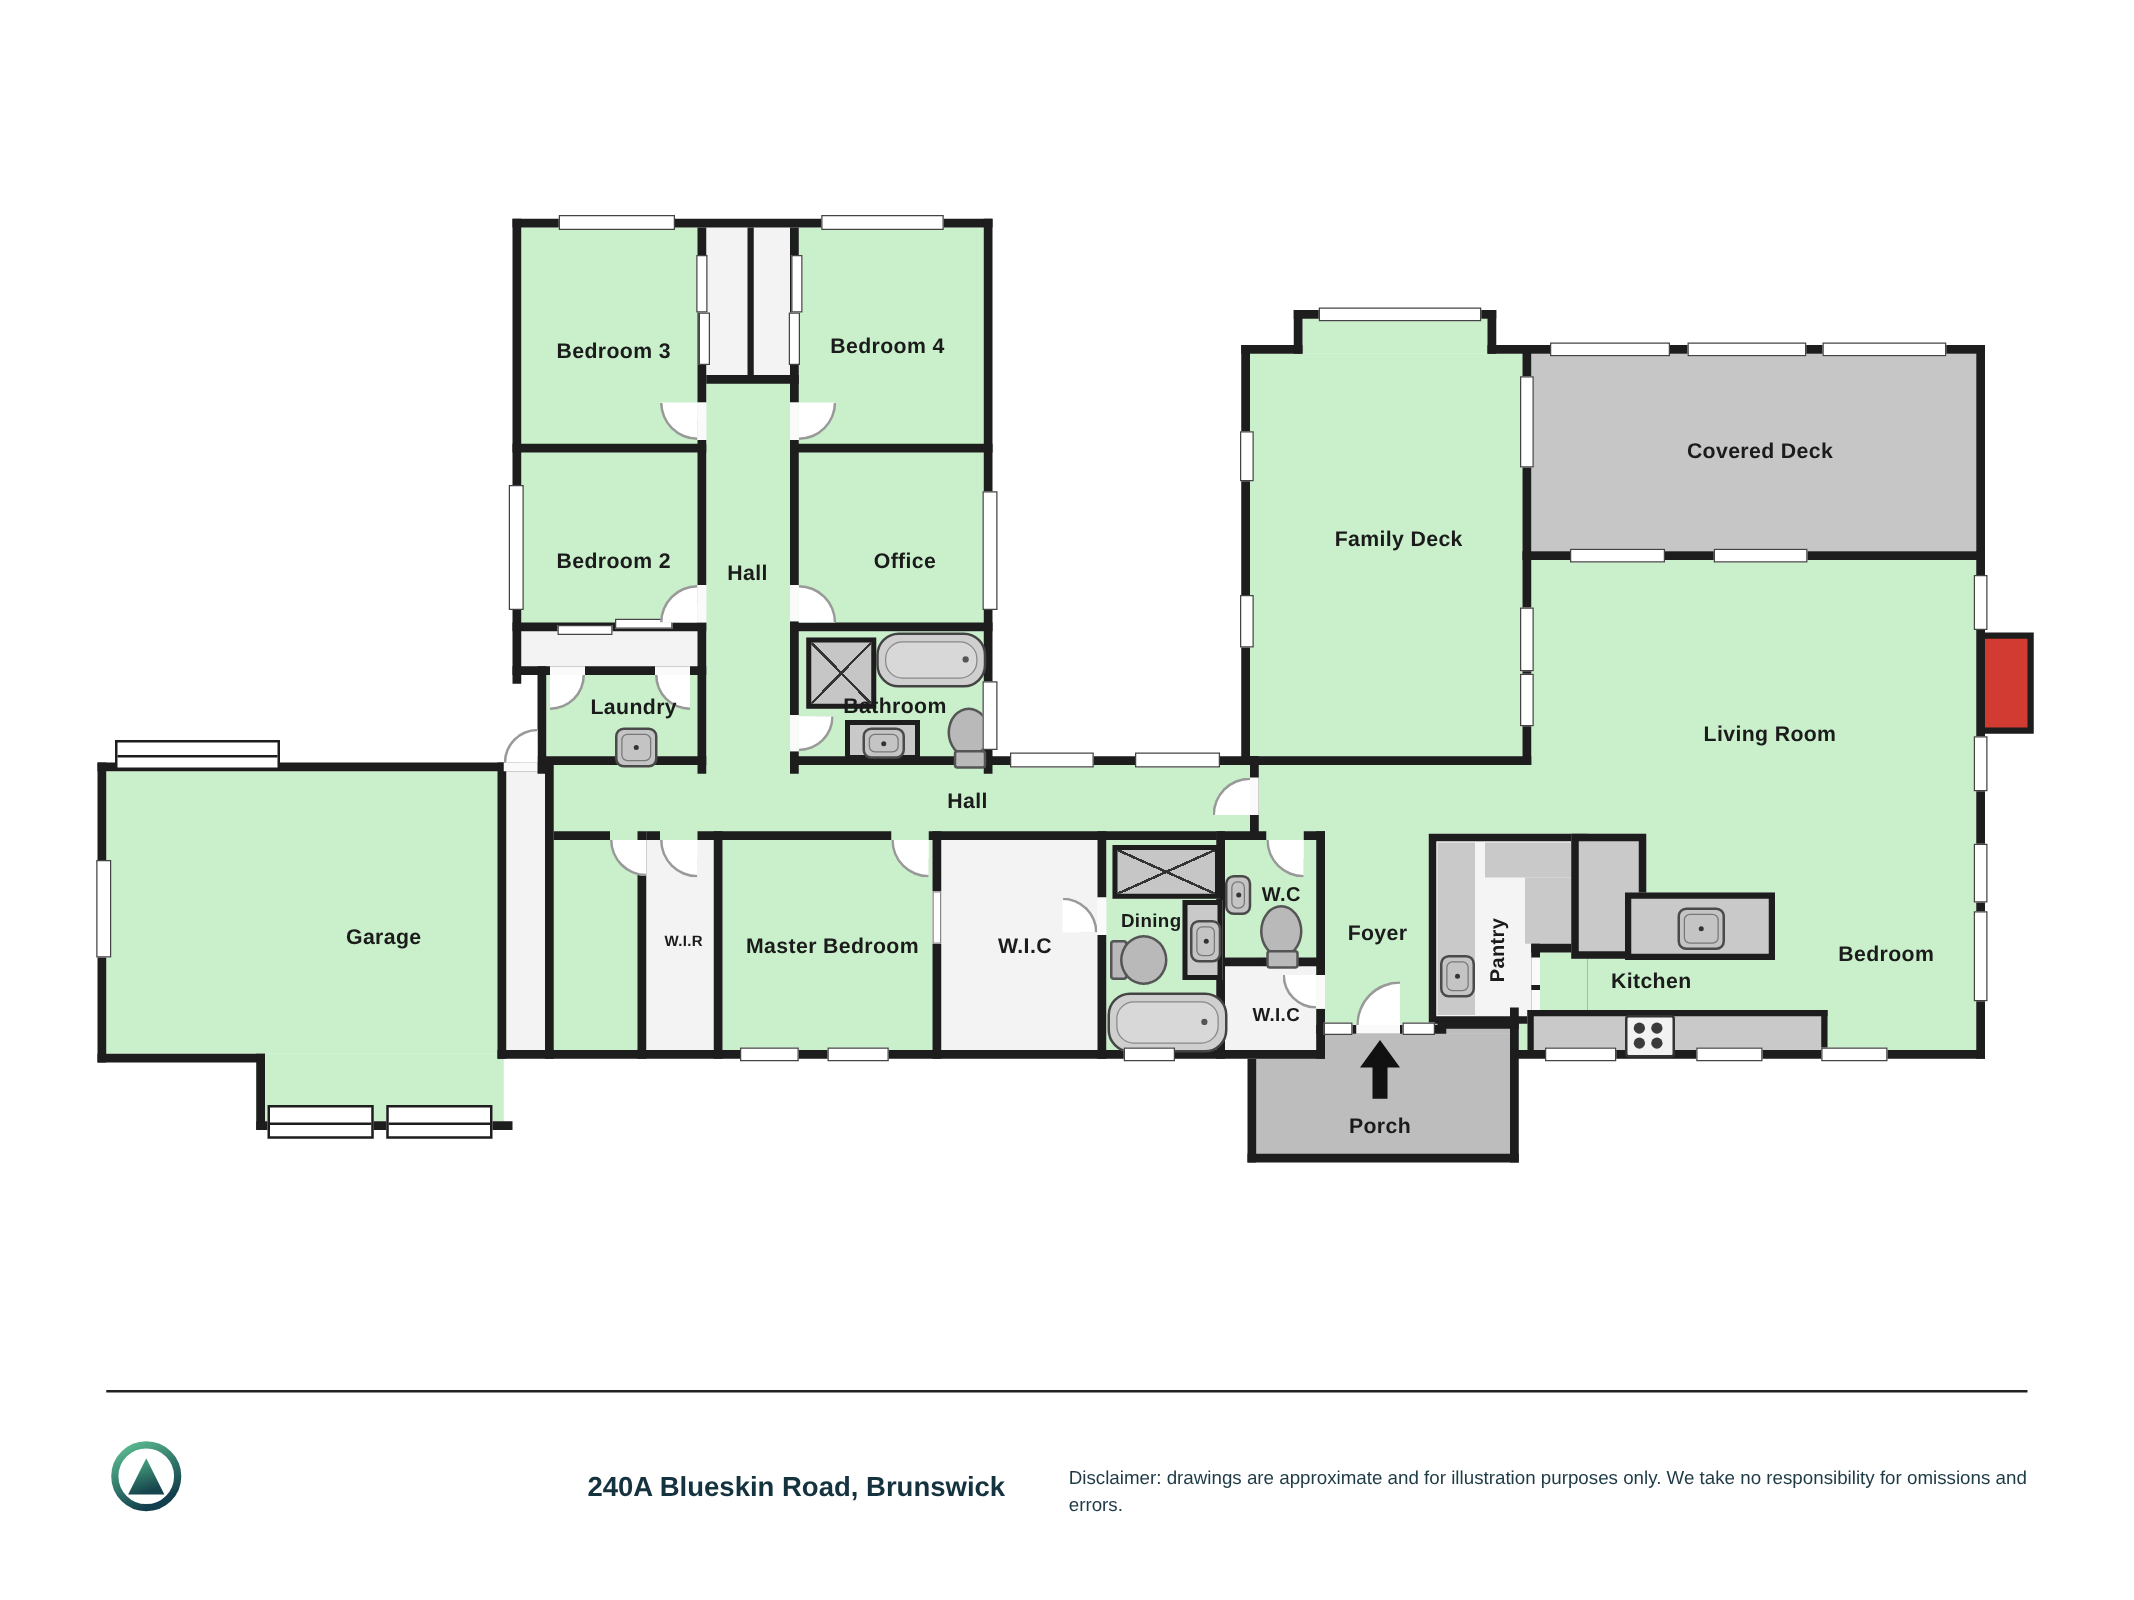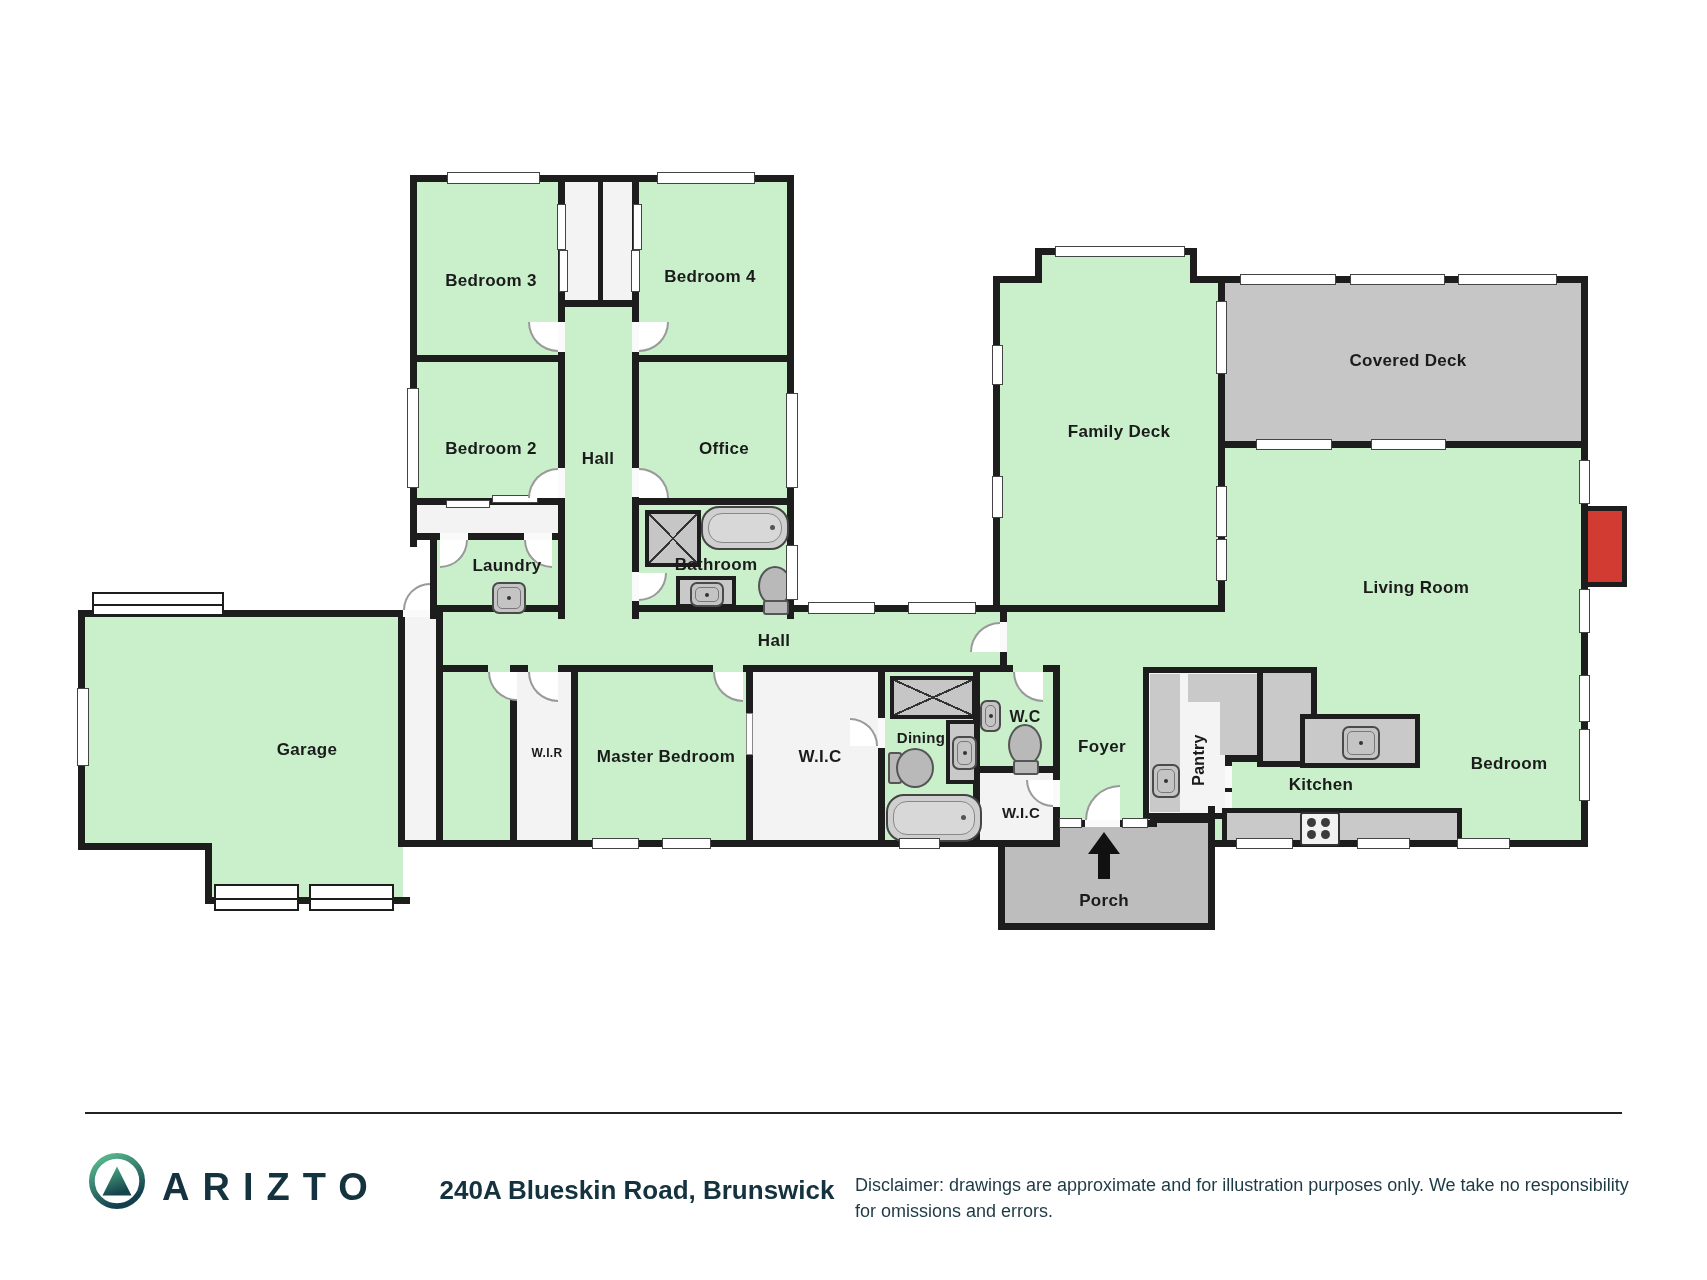--- a/index.html
+++ b/index.html
@@ -34,22 +34,22 @@
   .tub b{position:absolute;width:5px;height:5px;background:#555;border-radius:50%}
   .tlt{position:absolute;background:#b9b9b9;border:2px solid #555;border-radius:50%}
   .tnk{position:absolute;background:#b9b9b9;border:2px solid #555;border-radius:3px}
   .stv{position:absolute;background:#f2f2f2;border:2px solid #333;border-radius:3px}
   .stv b{position:absolute;width:9px;height:9px;border-radius:50%;background:#3b3b3b}
   .fire{position:absolute;background:#d23b31}
   .arrow-head{position:absolute;width:0;height:0;border-left:16px solid transparent;border-right:16px solid transparent;border-bottom:22px solid #111}
   .arrow-stem{position:absolute;background:#111}
   .footer-rule{position:absolute;background:#222}
   .brand{position:absolute;font-weight:700;font-size:38px;letter-spacing:13px;color:#14333f}
-  .addr{position:absolute;transform:translate(-50%,-50%);font-weight:700;font-size:26px;color:#14333f;white-space:nowrap}
-  .disc{position:absolute;font-size:18px;line-height:1.45;color:#1d3a45;width:780px}
+  .addr{position:absolute;transform:translate(-50%,-50%);font-weight:700;font-size:22px;color:#14333f;white-space:nowrap}
+  .disc{position:absolute;font-size:15px;line-height:1.45;color:#1d3a45;width:780px}
 </style>
 </head>
 <body>
 
 <div class="page">
 
   <div class="rm g" style="left:417px;top:182px;width:148px;height:180px"></div>
   <div class="rm wh" style="left:565px;top:182px;width:33px;height:118px"></div>
   <div class="rm wh" style="left:598px;top:182px;width:34px;height:118px"></div>
   <div class="rm g" style="left:632px;top:182px;width:155px;height:180px"></div>
@@ -318,19 +318,18 @@
         </linearGradient>
         <linearGradient id="lg2" x1="0" y1="0" x2="0.3" y2="1">
           <stop offset="0" stop-color="#4fb286"></stop>
             <stop offset="1" stop-color="#16444d"></stop>
         </linearGradient>
       </defs>
       <circle cx="30" cy="30" r="26" fill="none" stroke="url(#lg1)" stroke-width="6"></circle>
       <path d="M30 15 L45 45 H15 Z" fill="url(#lg2)"></path>
     </svg>
   </div>
-  <div class="brand" style="left:162px;top:1166px">ARIZTO</div>
   <div class="addr" style="left:637px;top:1190px">240A Blueskin Road, Brunswick</div>
   <div class="disc" style="left:855px;top:1172px">
     <span>Disclaimer: drawings are approximate and for illustration purposes only. We take no responsibility for omissions and errors.</span><br>
   </div>
 
 </div>
 
 </body></html>

